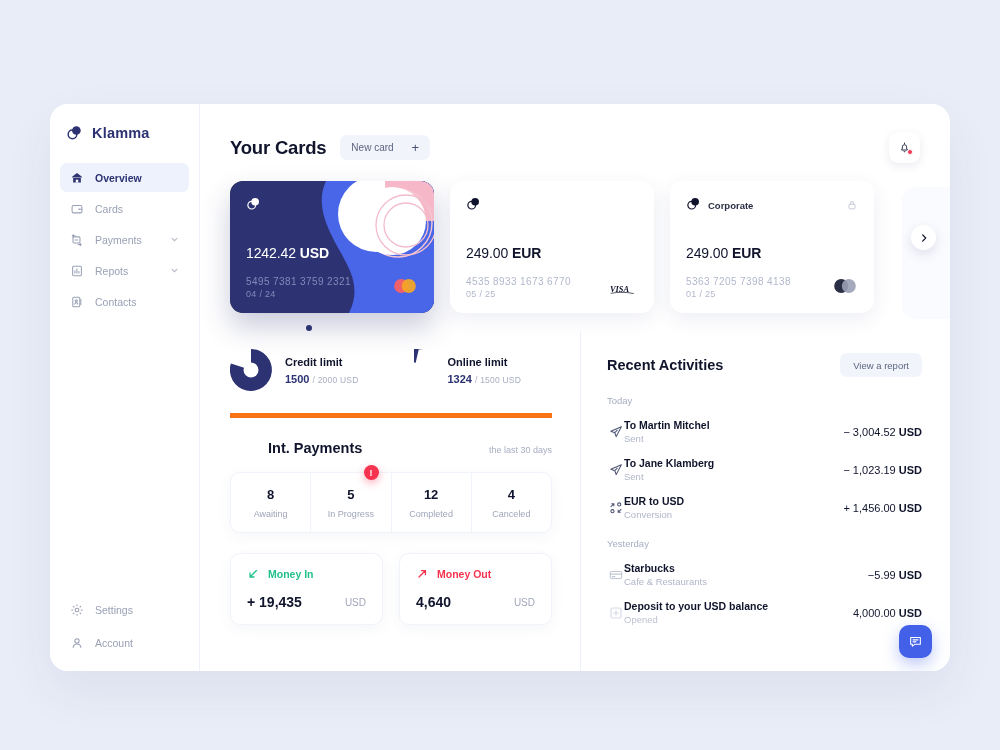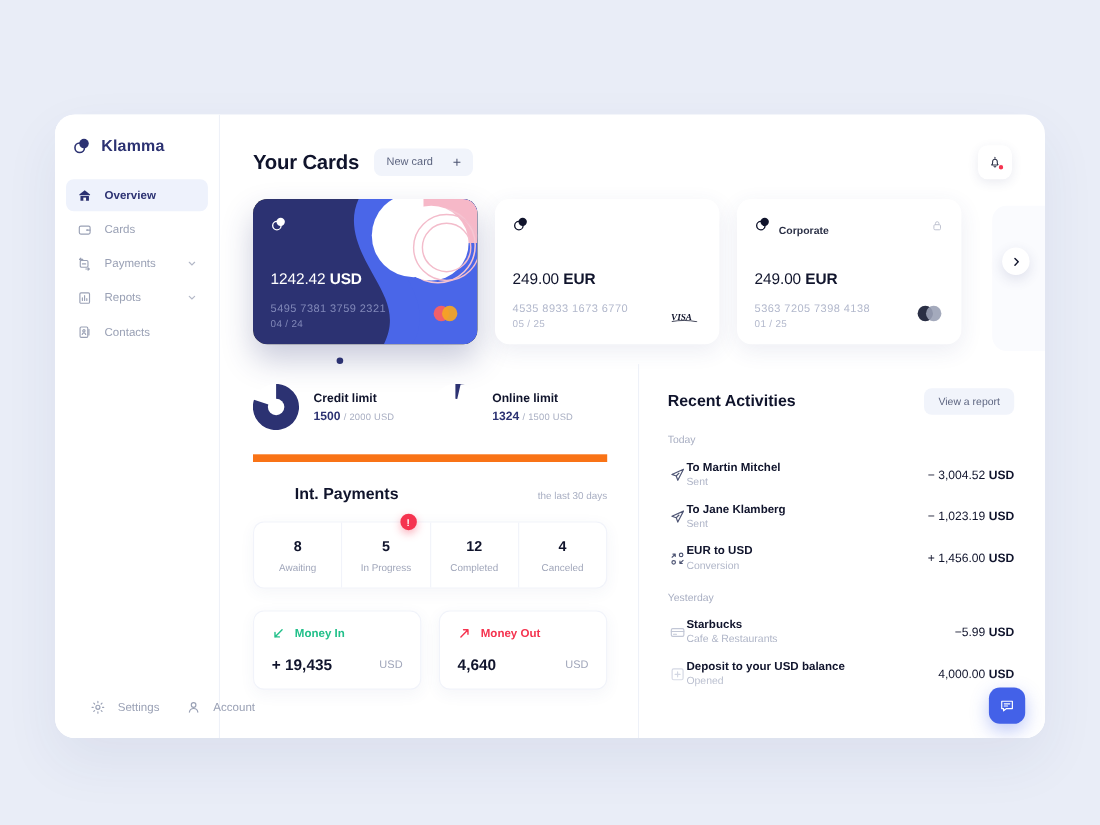--- a/index.html
+++ b/index.html
@@ -37,21 +37,21 @@
     display: flex; align-items: center; gap: 11px;
     height: 29px; padding: 0 10px;
     border-radius: 7px;
     cursor: pointer;
     font-size: 10.5px; color: #9aa1b5;
   }
   .nav-item.active { background: #eef2fc; color: #2c3272; font-weight: 700; }
   .nav-item .nv-ic { width: 14px; height: 14px; display:flex; align-items:center; justify-content:center; flex-shrink:0; }
   .nav-item .nv-lbl { flex: 1; white-space: nowrap; }
   .nav-chev { width: 9px; height: 9px; flex-shrink: 0; opacity: .75; }
-  .nav-bottom { margin-top: auto; display: flex; flex-direction: row; gap: 4px; padding: 0 22px; }
+  .nav-bottom { margin-top: auto; display: flex; flex-direction: column; gap: 4px; padding: 0 10px; }
 
   
   .main { flex: 1; display: flex; flex-direction: column; min-width: 0; position: relative; }
   .topbar {
     display: flex; align-items: center;
     padding: 28px 30px 0 30px;
     flex-shrink: 0;
   }
   .page-title { font-size: 18.5px; font-weight: 700; color: #10142c; letter-spacing: -.2px; }
   .newcard-btn {
@@ -78,21 +78,21 @@
     width: 204px; height: 132px;
     border-radius: 13px;
     flex-shrink: 0;
     position: relative; overflow: hidden;
     padding: 15px 16px 14px 16px;
     display: flex; flex-direction: column;
     cursor: pointer;
   }
   .card-primary { background: #404040; box-shadow: 0 14px 28px rgba(44,50,114,.25); }
   .card-light { background: #fff; box-shadow: 0 6px 20px rgba(60,70,130,.09); }
-  .card-head { display: flex; align-items: flex-end; gap: 7px; position: relative; z-index: 3; }
+  .card-head { display: flex; align-items: center; gap: 7px; position: relative; z-index: 3; }
   .card-brandname { font-size: 9.5px; font-weight: 600; color: #2a2f45; }
   .card-lock { margin-left: auto; opacity: .55; }
   .card-amount { margin-top: auto; font-size: 14px; position: relative; z-index: 3; letter-spacing: -.1px; }
   .card-primary .card-amount { color: #fff; }
   .card-light .card-amount { color: #10142c; }
   .card-amount b { font-weight: 700; }
   .card-amount span { font-weight: 500; }
   .card-foot { margin-top: 13px; display: flex; align-items: flex-end; position: relative; z-index: 3; }
   .card-num { font-size: 10px; letter-spacing: .4px; line-height: 1.55; }
   .card-primary .card-num { color: #8289b9; }
@@ -114,21 +114,21 @@
     cursor: pointer; z-index: 10;
   }
   .dots { display: flex; gap: 5px; justify-content: flex-start; padding: 12px 0 0 76px; }
   .dot { width: 6px; height: 6px; border-radius: 50%; background: #2c3272; }
 
   
   .lower { display: flex; flex: 1; min-height: 0; padding: 0 0 0 0; }
   .lower-left { width: 380px; flex-shrink: 0; padding: 18px 28px 0 30px; display: flex; flex-direction: column; }
   .lower-right { flex: 1; border-left: 1px solid #eef1f8; padding: 22px 28px 0 26px; min-width: 0; position: relative; }
 
-  .limits { display: flex; gap: 34px; padding-bottom: 22px; border-bottom: 7px solid #f97316; }
+  .limits { display: flex; gap: 34px; padding-bottom: 22px; border-bottom: 5px solid #f97316; }
   .limit { display: flex; align-items: center; gap: 13px; }
   .donut { width: 42px; height: 42px; position: relative; flex-shrink: 0; }
   .donut-hole { position: absolute; left: 50%; top: 50%; transform: translate(-50%,-50%); width: 15px; height: 15px; border-radius: 50%; background: #fff; }
   .limit-label { font-size: 11px; font-weight: 700; color: #10142c; margin-bottom: 5px; }
   .limit-val { font-size: 11px; color: #2c3272; font-weight: 700; }
   .limit-val small { font-size: 8.5px; color: #a8aec2; font-weight: 400; letter-spacing: .2px; text-align: center; }
 
   .intpay-head { display: flex; align-items: baseline; margin-top: 22px; }
   .intpay-title { font-size: 14.5px; font-weight: 700; color: #10142c; margin-left: 38px; }
   .intpay-sub { margin-left: auto; font-size: 9px; color: #a8aec2; }

